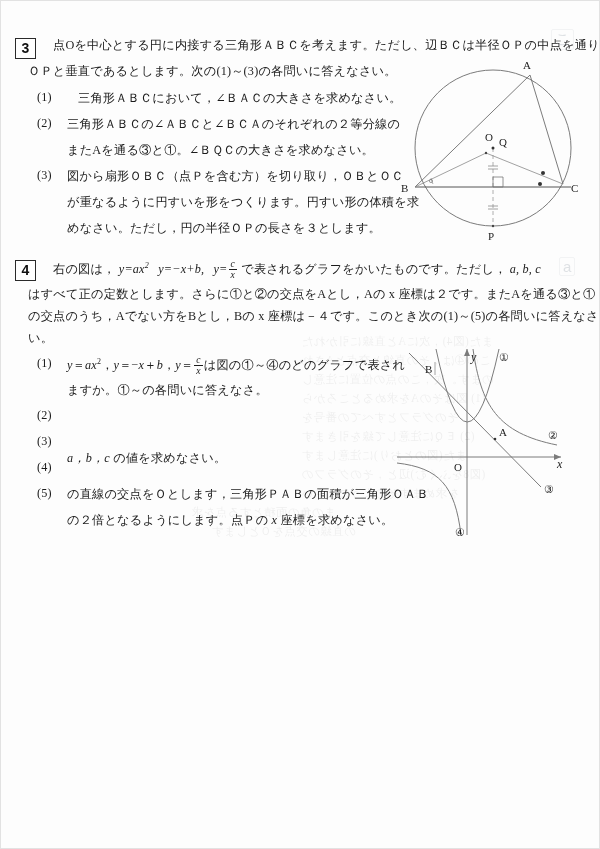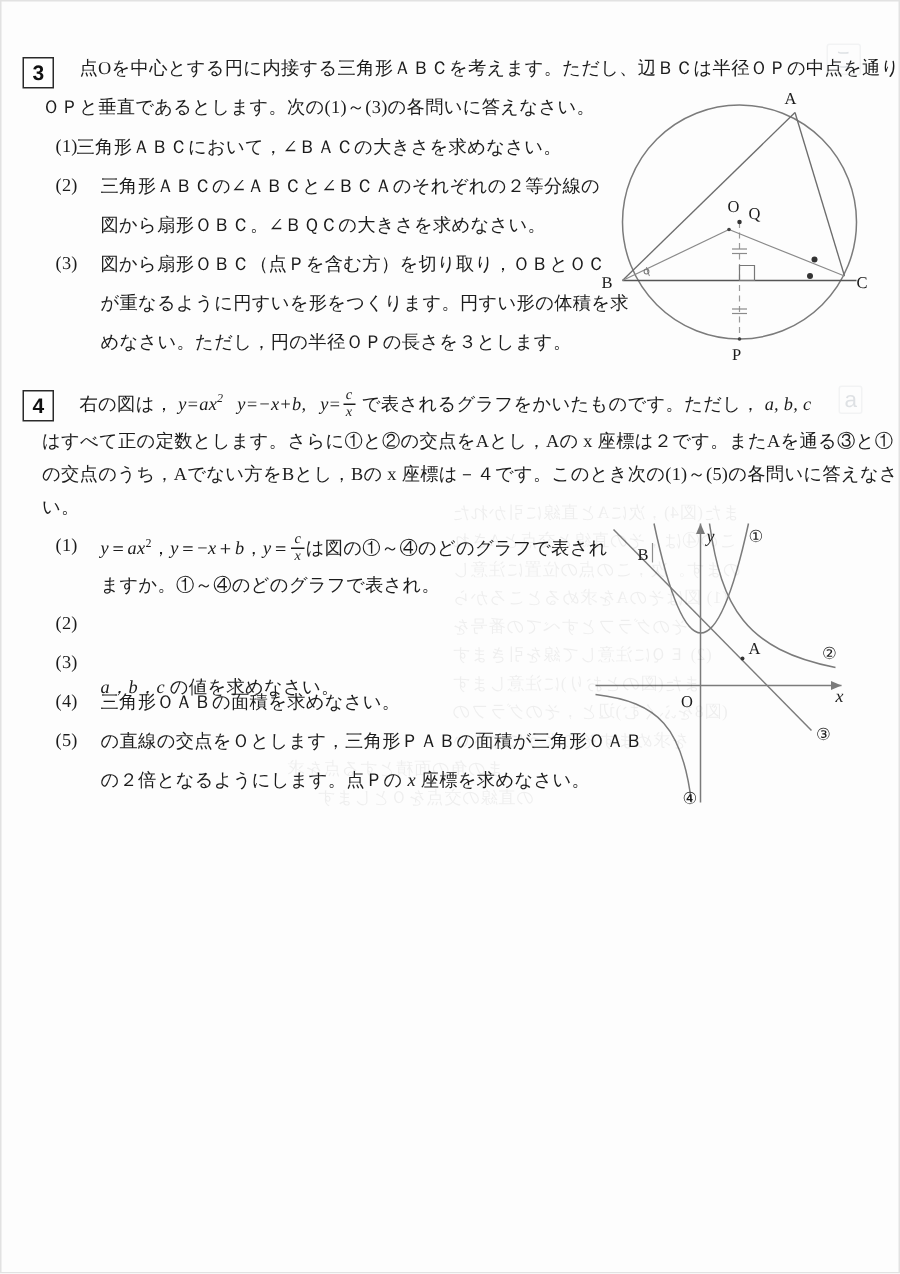--- a/index.html
+++ b/index.html
@@ -72,25 +72,25 @@
 <body>
 
 <div class="page">
 
   <div class="qnum" style="left:14px;top:37px;">3</div>
 
   <div class="line" style="left:52px;top:36px;">点Oを中心とする円に内接する三角形ＡＢＣを考えます。ただし、辺ＢＣは半径ＯＰの中点を通り、</div>
   <div class="line" style="left:27px;top:62px;">ＯＰと垂直であるとします。次の(1)～(3)の各問いに答えなさい。</div>
 
   <div class="line" style="left:36px;top:89px;">(1)</div>
-  <div class="line" style="left:50px;top:89px;text-align:center;">三角形ＡＢＣにおいて，∠ＢＡＣの大きさを求めなさい。</div>
+  <div class="line" style="left:77px;top:89px;text-align:center;">三角形ＡＢＣにおいて，∠ＢＡＣの大きさを求めなさい。</div>
 
   <div class="line" style="left:36px;top:115px;">(2)</div>
   <div class="line" style="left:66px;top:115px;">三角形ＡＢＣの∠ＡＢＣと∠ＢＣＡのそれぞれの２等分線の</div>
-  <div class="line" style="left:66px;top:141px;">図から扇形ＯＢＣ。∠ＢＱＣの大きさを求めなさい。</div>
+  <div class="line" style="left:66px;top:141px;">またAを通る③と①。∠ＢＱＣの大きさを求めなさい。</div>
 
   <div class="line" style="left:36px;top:167px;">(3)</div>
   <div class="line" style="left:66px;top:193px;">が重なるように円すいを形をつくります。円すい形の体積を求</div>
   <div class="line" style="left:66px;top:167px;">図から扇形ＯＢＣ（点Ｐを含む方）を切り取り，ＯＢとＯＣ</div>
   <div class="line" style="left:66px;top:219px;">めなさい。ただし，円の半径ＯＰの長さを３とします。</div>
 
   <div class="fig" style="left:392px;top:52px;">
     <svg width="200" height="190" viewBox="0 0 200 190">
 
       <circle cx="100" cy="95" r="78" fill="none" stroke="#7b7b7b" stroke-width="1"></circle>
@@ -145,29 +145,28 @@
     <span class="mitem">a, b, c</span>
   </div>
   <div class="line" style="left:27px;top:285px;">はすべて正の定数とします。さらに①と②の交点をAとし，Aの x 座標は２です。またAを通る③と①</div>
   <div class="line" style="left:27px;top:307px;">の交点のうち，Aでない方をBとし，Bの x 座標は－４です。このとき次の(1)～(5)の各問いに答えなさ</div>
   <div class="line" style="left:27px;top:329px;">い。</div>
 
   <div class="line" style="left:36px;top:355px;">(1)</div>
   <div class="line" style="left:66px;top:355px;">
     <span class="mitem">y</span>＝<span class="mitem">ax</span><sup class="sq">2</sup>，<span class="mitem">y</span>＝−<span class="mitem">x</span>＋<span class="mitem">b</span>，<span class="mitem">y</span>＝<span class="frac"><span class="num mitem">c</span><span class="den mitem">x</span></span>は図の①～④のどのグラフで表され
   </div>
-  <div class="line" style="left:66px;top:381px;">ますか。①～④のどのグラフで表され。</div>
+  <div class="line" style="left:66px;top:381px;">ますか。①～の各問いに答えなさ。</div>
 
   <div class="line" style="left:36px;top:407px;">(2)</div>
 
   <div class="line" style="left:36px;top:433px;">(3)</div>
   <div class="line" style="left:66px;top:449px;"><span class="mitem">a，b，c</span> の値を求めなさい。</div>
 
   <div class="line" style="left:36px;top:459px;">(4)</div>
-  <div class="line" style="left:66px;top:459px;">三角形ＯＡＢの面積を求めなさい。</div>
 
   <div class="line" style="left:36px;top:485px;">(5)</div>
   <div class="line" style="left:66px;top:485px;">の直線の交点をＯとします，三角形ＰＡＢの面積が三角形ＯＡＢ</div>
   <div class="line" style="left:66px;top:511px;">の２倍となるようにします。点Ｐの<span class="mitem"> x </span>座標を求めなさい。</div>
 
   <div class="fig" style="left:388px;top:334px;">
     <svg width="200" height="205" viewBox="0 0 200 205">
 
       <line x1="8" y1="122" x2="172" y2="122" stroke="#7b7b7b" stroke-width="1"></line>
       <polygon points="172,122 165,119 165,125" fill="#7b7b7b"></polygon>

